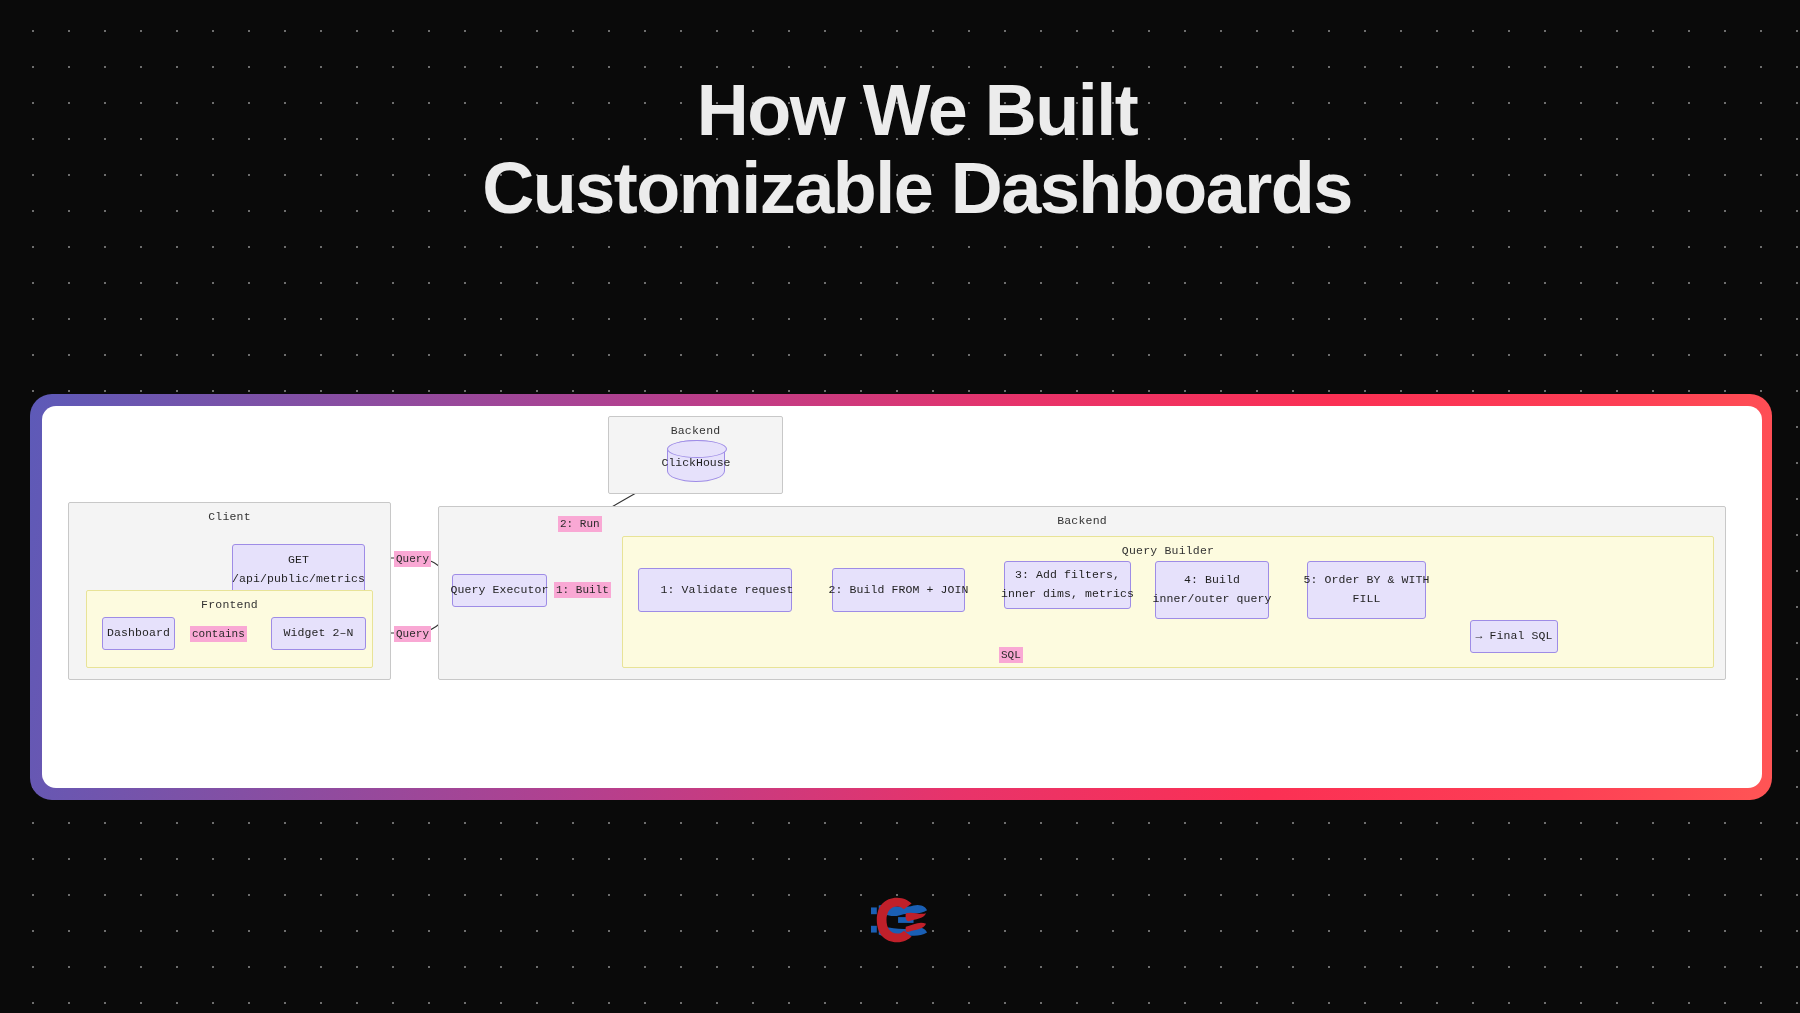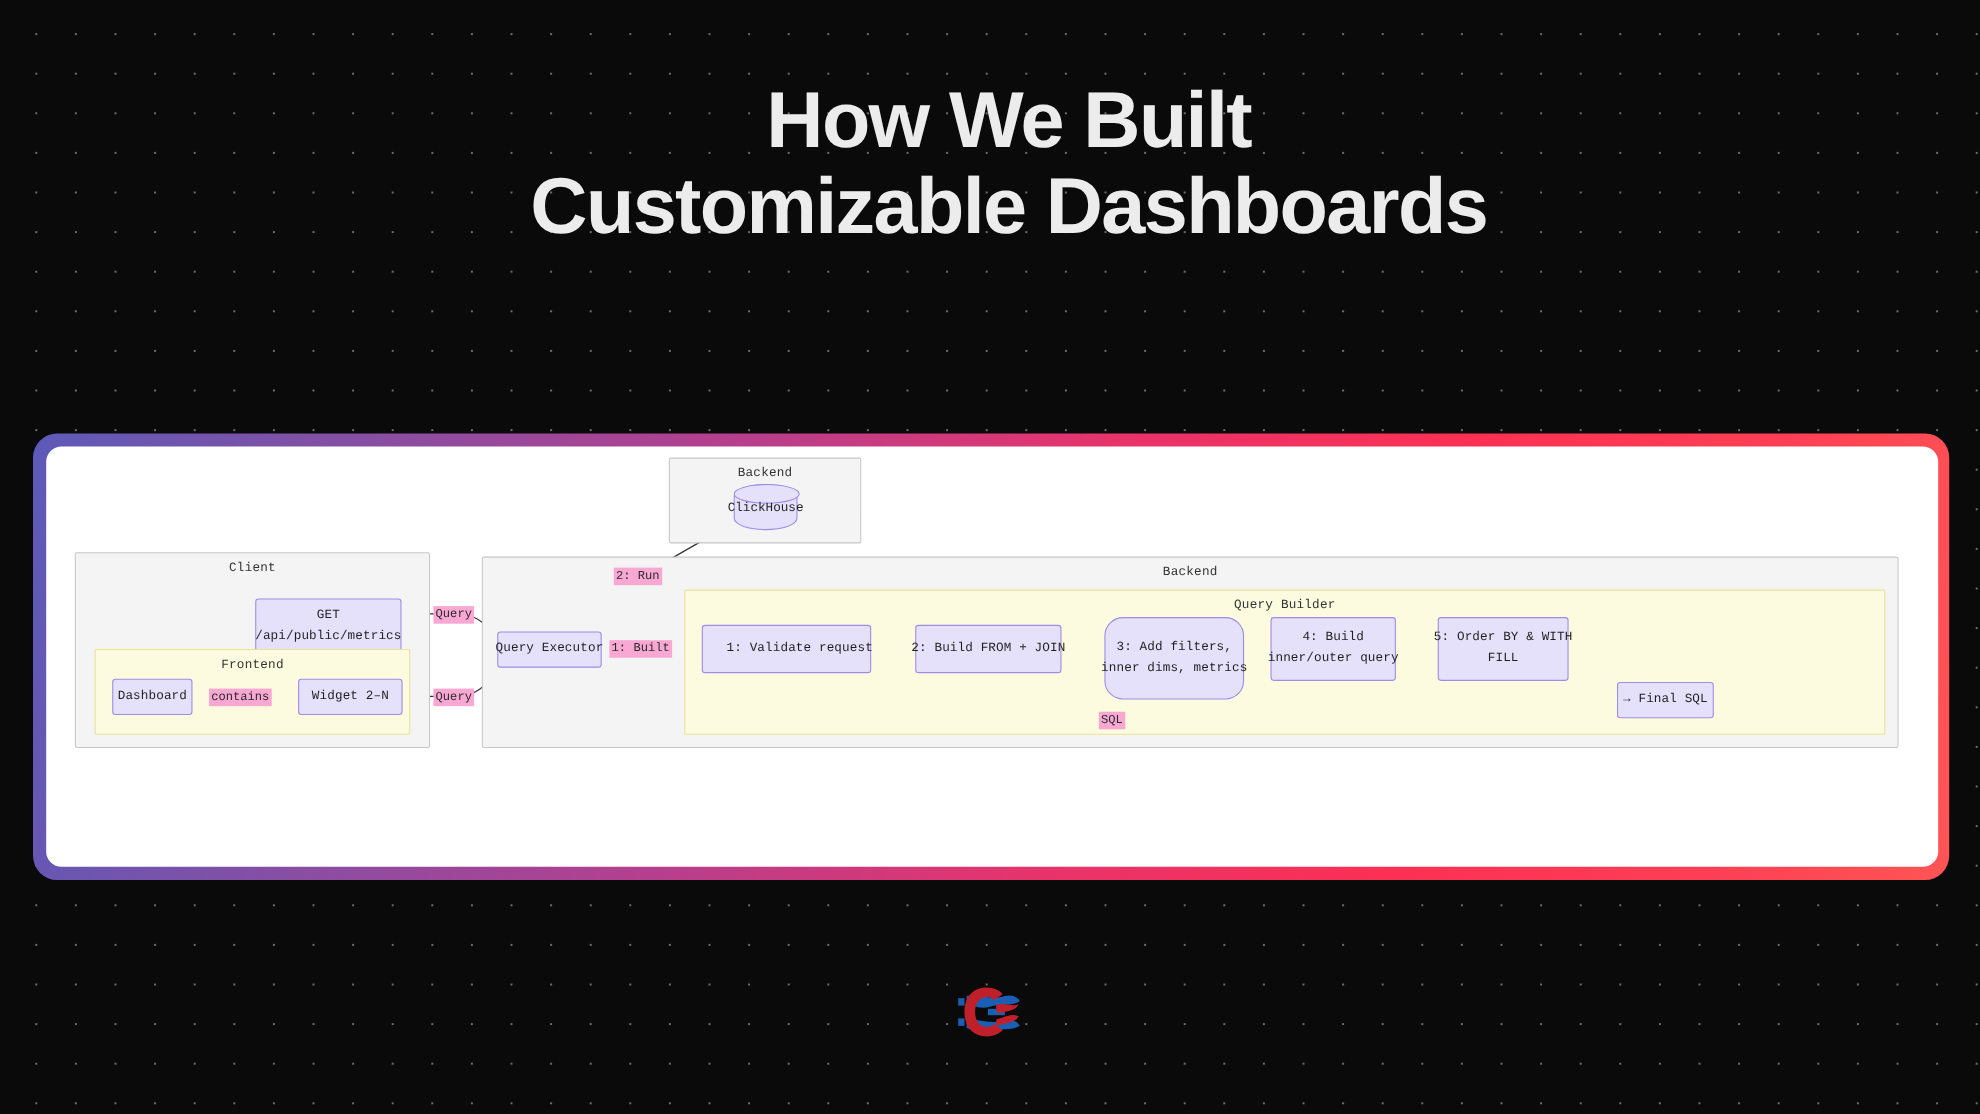--- a/index.html
+++ b/index.html
@@ -242,21 +242,21 @@
         <div class="grp-yellow" style="left:580px; top:130px; width:1092px; height:132px;">
           <div class="grp-title">Query Builder</div>
         </div>
 
         <div class="node" style="left:596px; top:162px; width:154px; height:44px;padding-left:24px;">
           <span>1: Validate request</span>
         </div>
         <div class="node" style="left:790px; top:162px; width:133px; height:44px;">
           <span>2: Build FROM + JOIN</span>
         </div>
-        <div class="node" style="left:962px; top:155px; width:127px; height:75px;border-radius:17px;">
+        <div class="node" style="left:962px; top:155px; width:127px; height:48px;">
           <span>3: Add filters,</span>
           <span>inner dims, metrics</span>
         </div>
         <div class="node" style="left:1113px; top:155px; width:114px; height:58px;">
           <span>4: Build</span>
           <span>inner/outer query</span>
         </div>
         <div class="node" style="left:1265px; top:155px; width:119px; height:58px;">
           <span>5: Order BY &amp; WITH</span>
           <span>FILL</span>

